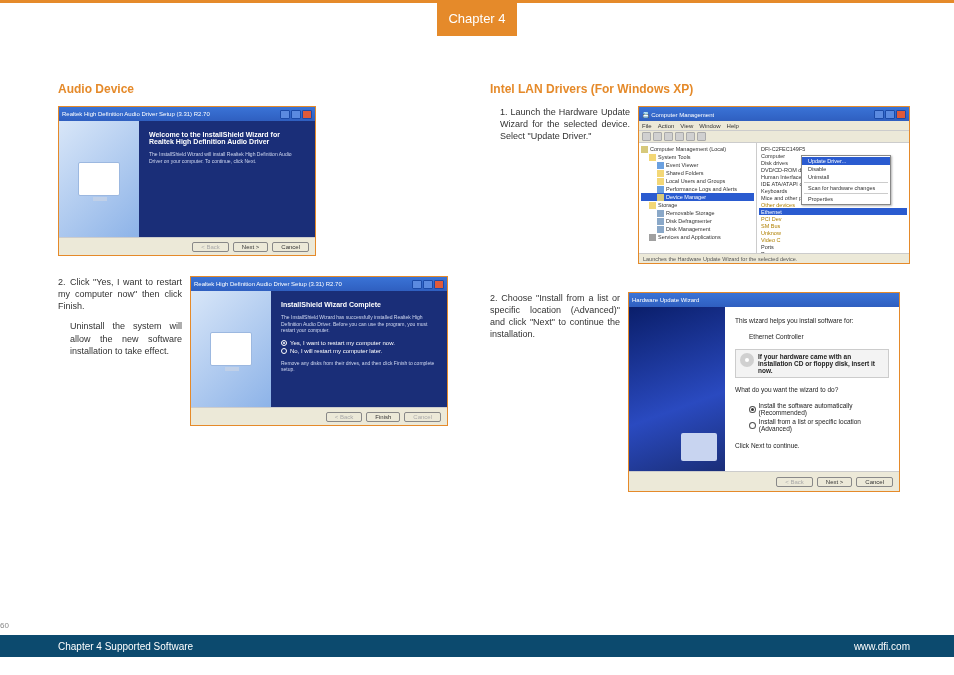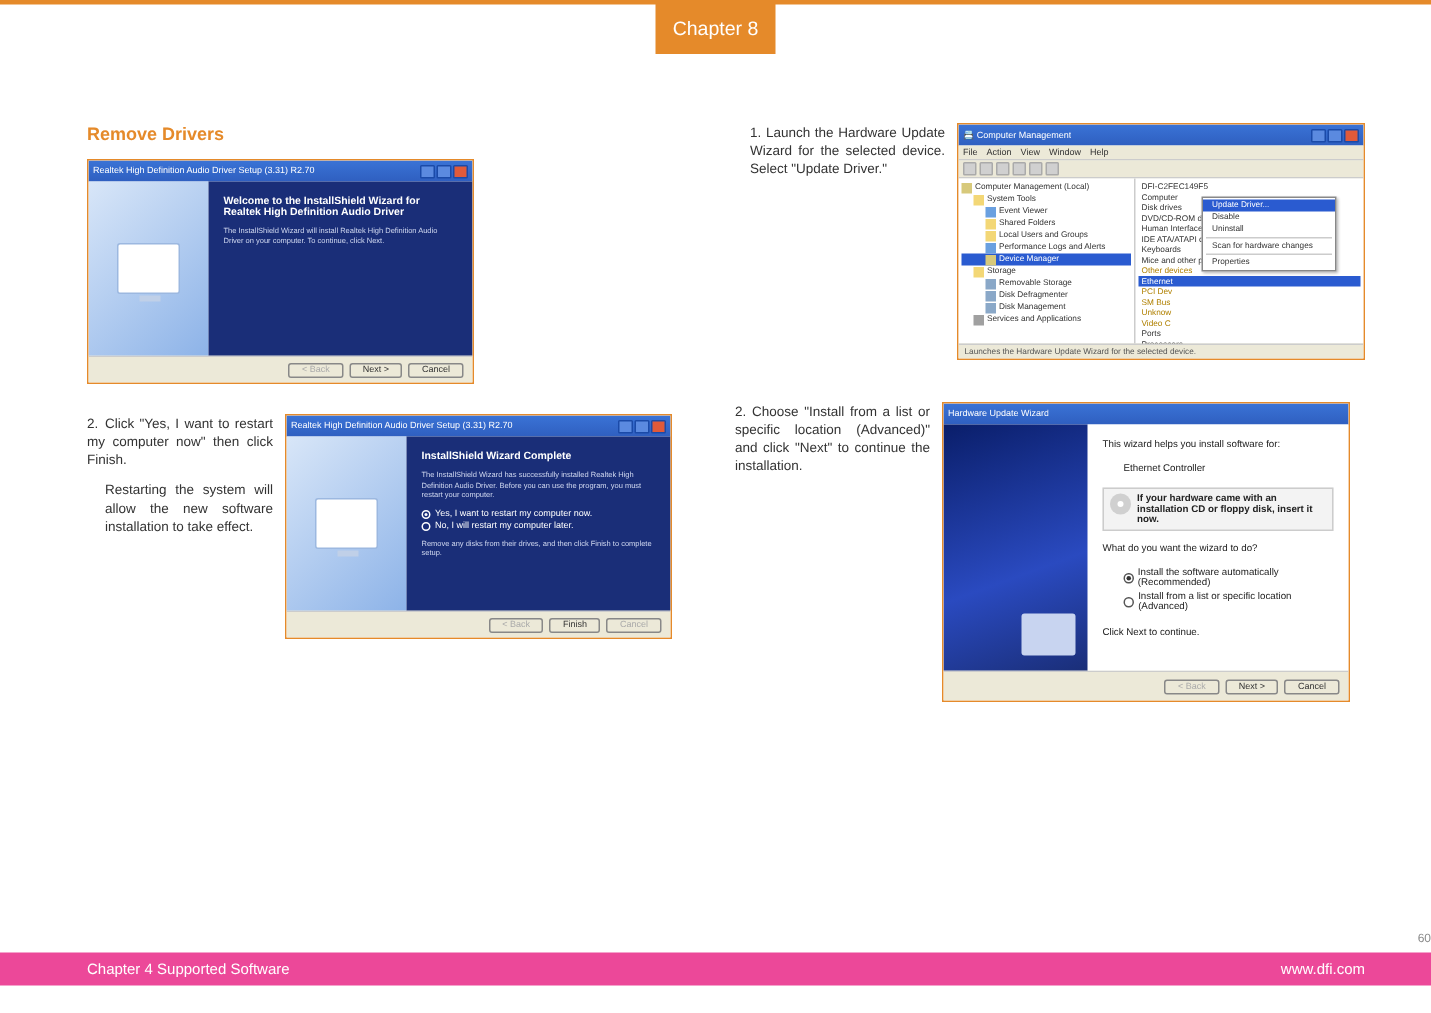--- a/index.html
+++ b/index.html
@@ -88,31 +88,31 @@
     width: 272px;
     height: 200px;
     background: #fff;
     position: relative;
     overflow: hidden;
   }
   .pagenum {
     position: absolute;
     bottom: 45px;
     left: 0; right: 0;
-    text-align: right;
+    text-align: left;
     font-size: 8px;
     color: #888;
   }
   .footer {
     position: absolute;
     bottom: 18px;
     left: 0;
     right: 0;
     height: 22px;
-    background: #ec4899;
+    background: #0c4a6e;
     color: #fff;
     font-size: 10px;
     display: flex;
     align-items: center;
     padding: 0 44px 0 58px;
     justify-content: space-between;
   }
 
   
   .win-titlebar {
@@ -281,26 +281,26 @@
   .hr-dot.on::after{content:"";width:3px;height:3px;border-radius:50%;background:#333;}
   .huw-foot{
     height:20px; background:#ece9d8; border-top:1px solid #ccc;
     display:flex; align-items:center; justify-content:flex-end; gap:4px; padding-right:6px;
   }
 </style>
 </head>
 <body>
 
 <div class="topbar"></div>
-<div class="chapter-tag">Chapter 8</div>
+<div class="chapter-tag">Chapter 4</div>
 
 <div class="page">
 
   <div class="col">
-    <h2>Remove Drivers</h2>
+    <h2>Audio Device</h2>
 
     <div class="step-row">
       <div class="shot">
         <div class="win-titlebar">
           <span class="t">Realtek High Definition Audio Driver Setup (3.31) R2.70</span>
           <div class="win-btns">
             <span class="win-btn"></span>
             <span class="win-btn"></span>
             <span class="win-btn close"></span>
           </div>
@@ -318,21 +318,21 @@
           <span class="wbtn dim">&lt; Back</span>
           <span class="wbtn">Next &gt;</span>
           <span class="wbtn">Cancel</span>
         </div>
       </div>
     </div>
 
     <div class="step-row">
       <div class="step-text">
         <p><span class="num">2.</span><span>Click "Yes, I want to restart my computer now" then click Finish.</span></p>
-        <p style="padding-left:12px;">Restarting the system will allow the new software installation to take effect.</p>
+        <p style="padding-left:12px;">Uninstall the system will allow the new software installation to take effect.</p>
       </div>
       <div class="shot">
         <div class="win-titlebar">
           <span class="t">Realtek High Definition Audio Driver Setup (3.31) R2.70</span>
           <div class="win-btns">
             <span class="win-btn"></span>
             <span class="win-btn"></span>
             <span class="win-btn close"></span>
           </div>
         </div>
@@ -357,20 +357,21 @@
         <div class="wiz-foot">
           <span class="wbtn dim">&lt; Back</span>
           <span class="wbtn">Finish</span>
           <span class="wbtn dim">Cancel</span>
         </div>
       </div>
     </div>
   </div>
 
   <div class="col-r">
+    <h2>Intel LAN Drivers (For Windows XP)</h2>
 
     <div class="step-row">
       <div class="step-text" style="width:130px;margin-left:10px;">
         <p>1. Launch the Hardware Update Wizard for the selected device. Select "Update Driver."</p>
       </div>
       <div class="shot-r1">
         <div class="win-titlebar">
           <span class="t">📇 <span>Computer Management</span></span>
           <div class="win-btns">
             <span class="win-btn"></span>

